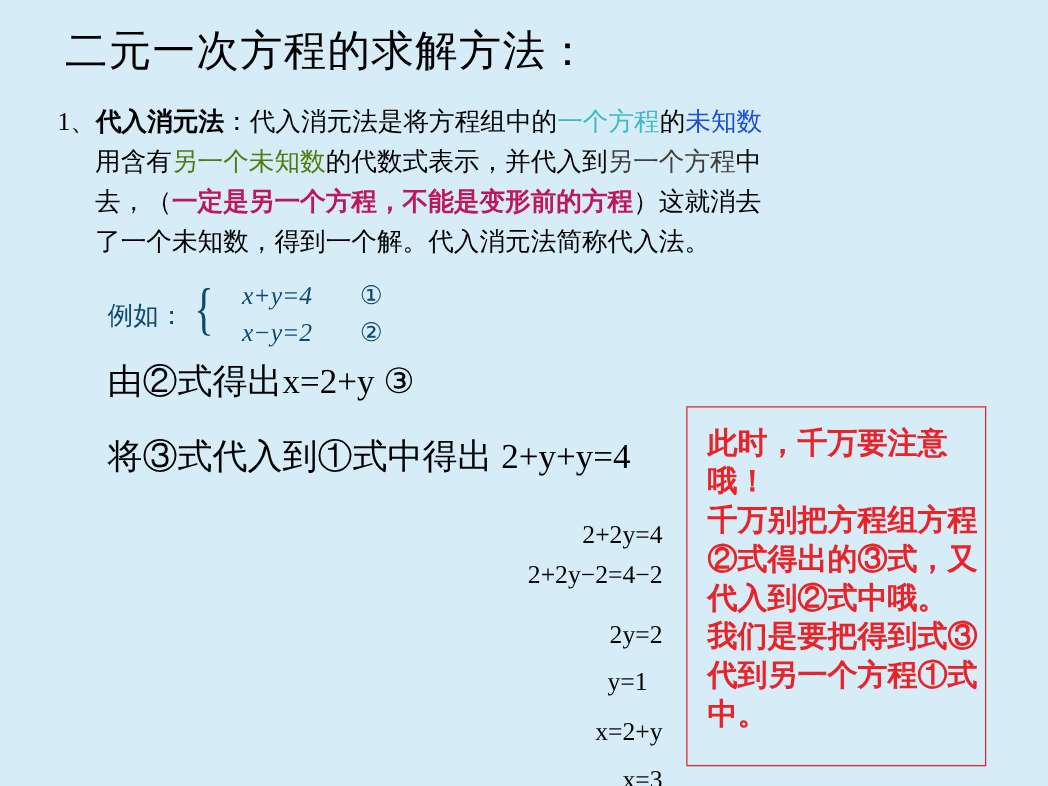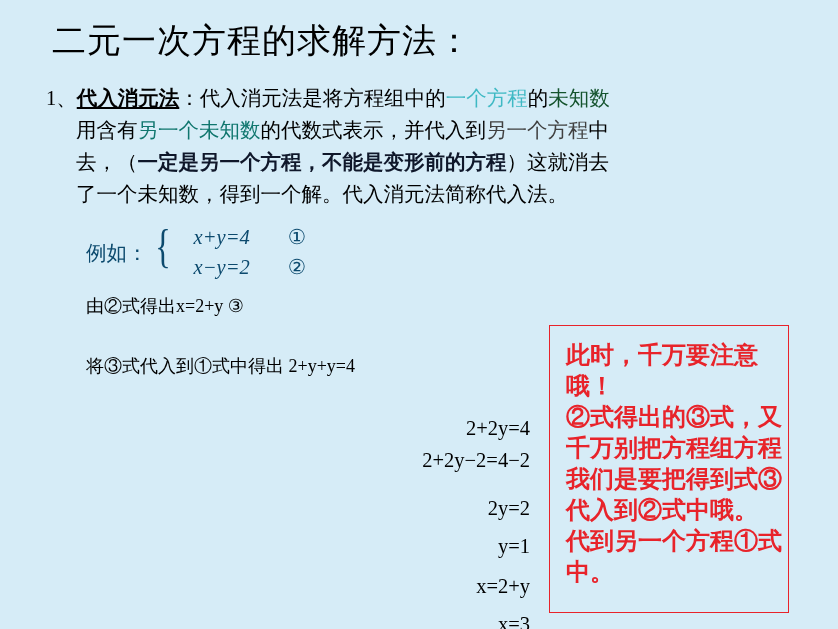--- a/index.html
+++ b/index.html
@@ -39,35 +39,34 @@
     line-height: 32px;
     color: #000000;
   }
   .para-line {
     white-space: nowrap;
   }
   .indent-1 {
     padding-left: 30px;
   }
   .bold-red {
-    color: #0f172a;
+    color: #be185d;
     font-weight: bold;
   }
   .bold-black {
     font-weight: bold;
-    text-decoration: underline;
   }
   .cyan {
     color: #3fb9c4;
   }
   .green {
-    color: #0f766e;
+    color: #4d7c0f;
   }
   .orange {
-    color: #14532d;
+    color: #1d4ed8;
   }
   .red {
     color: #404040;
   }
   .example-block {
     position: absolute;
     left: 86px;
     top: 222px;
     font-size: 20.5px;
     line-height: 30px;
@@ -105,21 +104,21 @@
     margin-left: 38px;
   }
   .mi {
     font-style: italic;
     font-family: "Liberation Serif", serif;
     margin-left: 18px;
   }
   .step-line {
     position: absolute;
     white-space: nowrap;
-    font-size: 18px;
+    font-size: 28px;
     line-height: 28px;
     color: #000000;
   }
   .calc-line {
     position: absolute;
     white-space: nowrap;
     font-size: 20.5px;
     line-height: 28px;
     color: #000000;
     text-align: right;
@@ -183,30 +182,30 @@
       </span>
     </div>
   </div>
 
   <div class="step-line" style="left:86px; top:292px;">由②式得出x=2+y  ③</div>
   <div class="step-line" style="left:86px; top:352px;">将③式代入到①式中得出 2+y+y=4</div>
 
   <div class="calc-line" style="left:300px; top:382px; width:230px;">2+2y=4</div>
   <div class="calc-line" style="left:300px; top:414px; width:230px;">2+2y−2=4−2</div>
   <div class="calc-line" style="left:300px; top:462px; width:230px;">2y=2</div>
-  <div class="calc-line" style="left:300px; top:500px; width:230px;">y=1</div>
+  <div class="calc-line" style="left:288px; top:500px; width:230px;">y=1</div>
   <div class="calc-line" style="left:300px; top:540px; width:230px;">x=2+y</div>
   <div class="calc-line" style="left:300px; top:578px; width:230px;">x=3</div>
 
   <div class="note-box">
     <div class="note-text">
       <div class="note-line">此时，千万要注意</div>
       <div class="note-line">哦！</div>
+      <div class="note-line">千万别把方程组方程</div>
       <div class="note-line">②式得出的③式，又</div>
-      <div class="note-line">千万别把方程组方程</div>
+      <div class="note-line">代入到②式中哦。</div>
       <div class="note-line">我们是要把得到式③</div>
-      <div class="note-line">代入到②式中哦。</div>
       <div class="note-line">代到另一个方程①式</div>
       <div class="note-line">中。</div>
     </div>
   </div>
 
 </div>
 
 </body></html>

